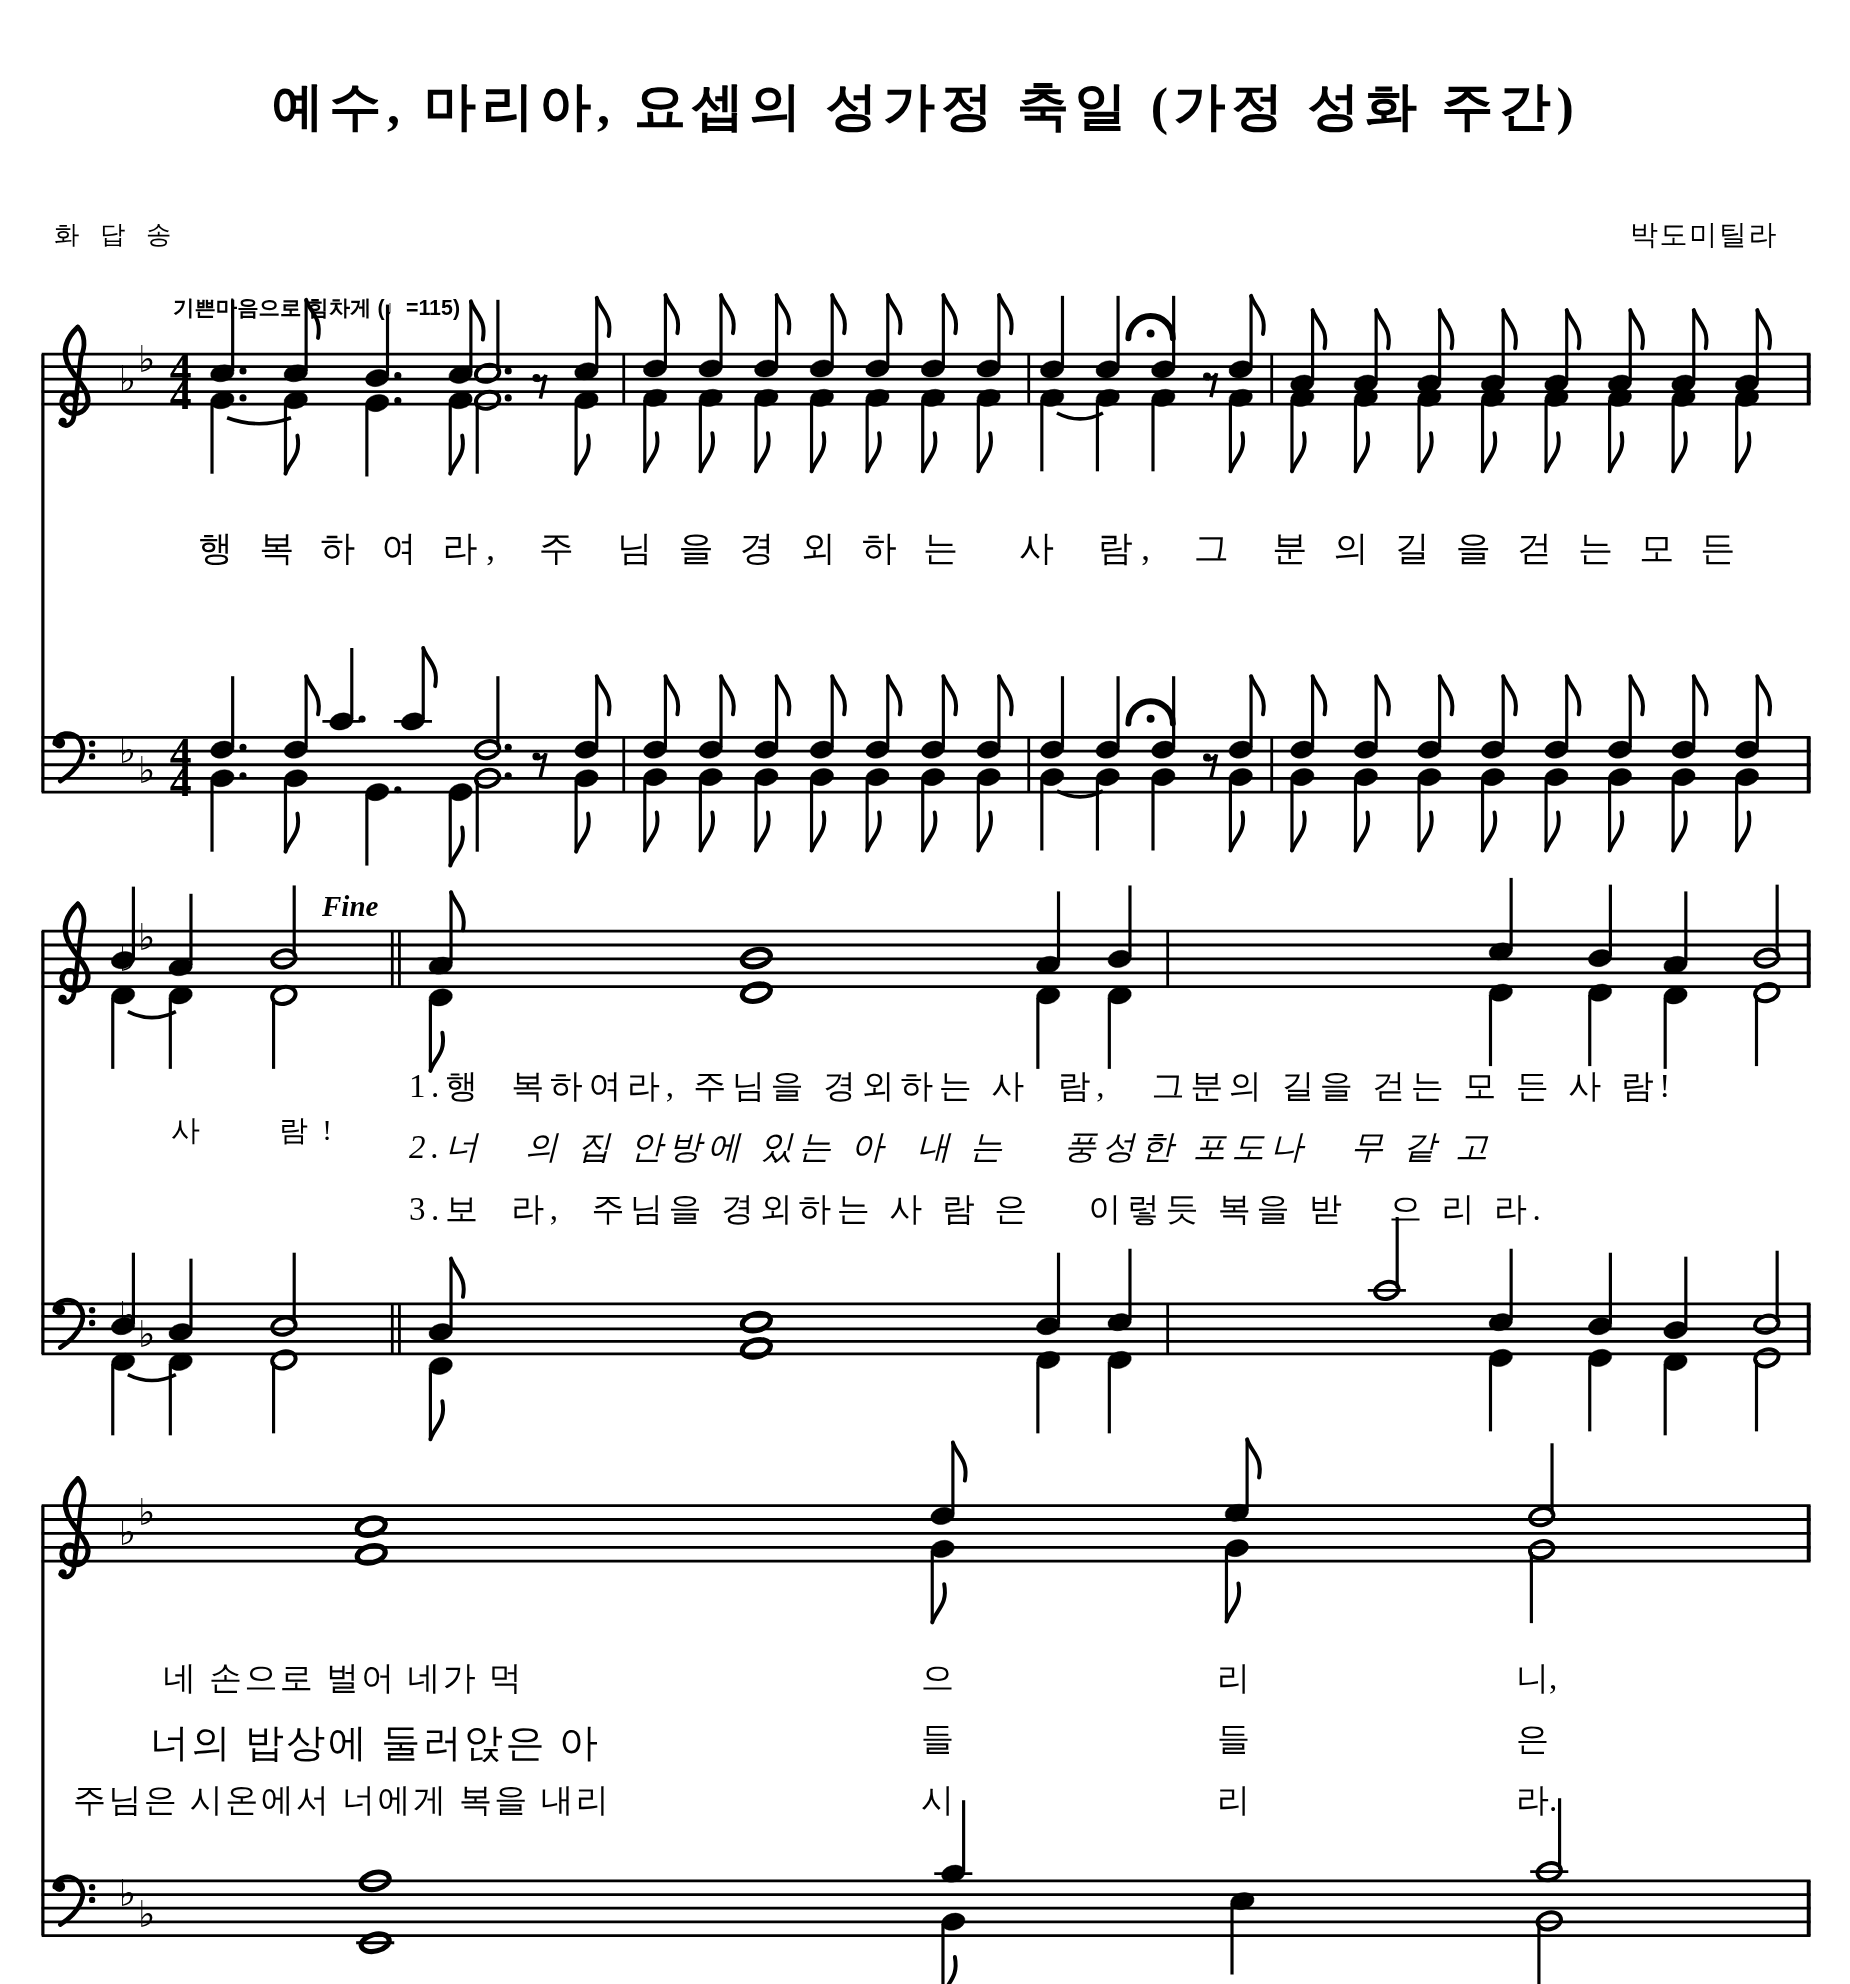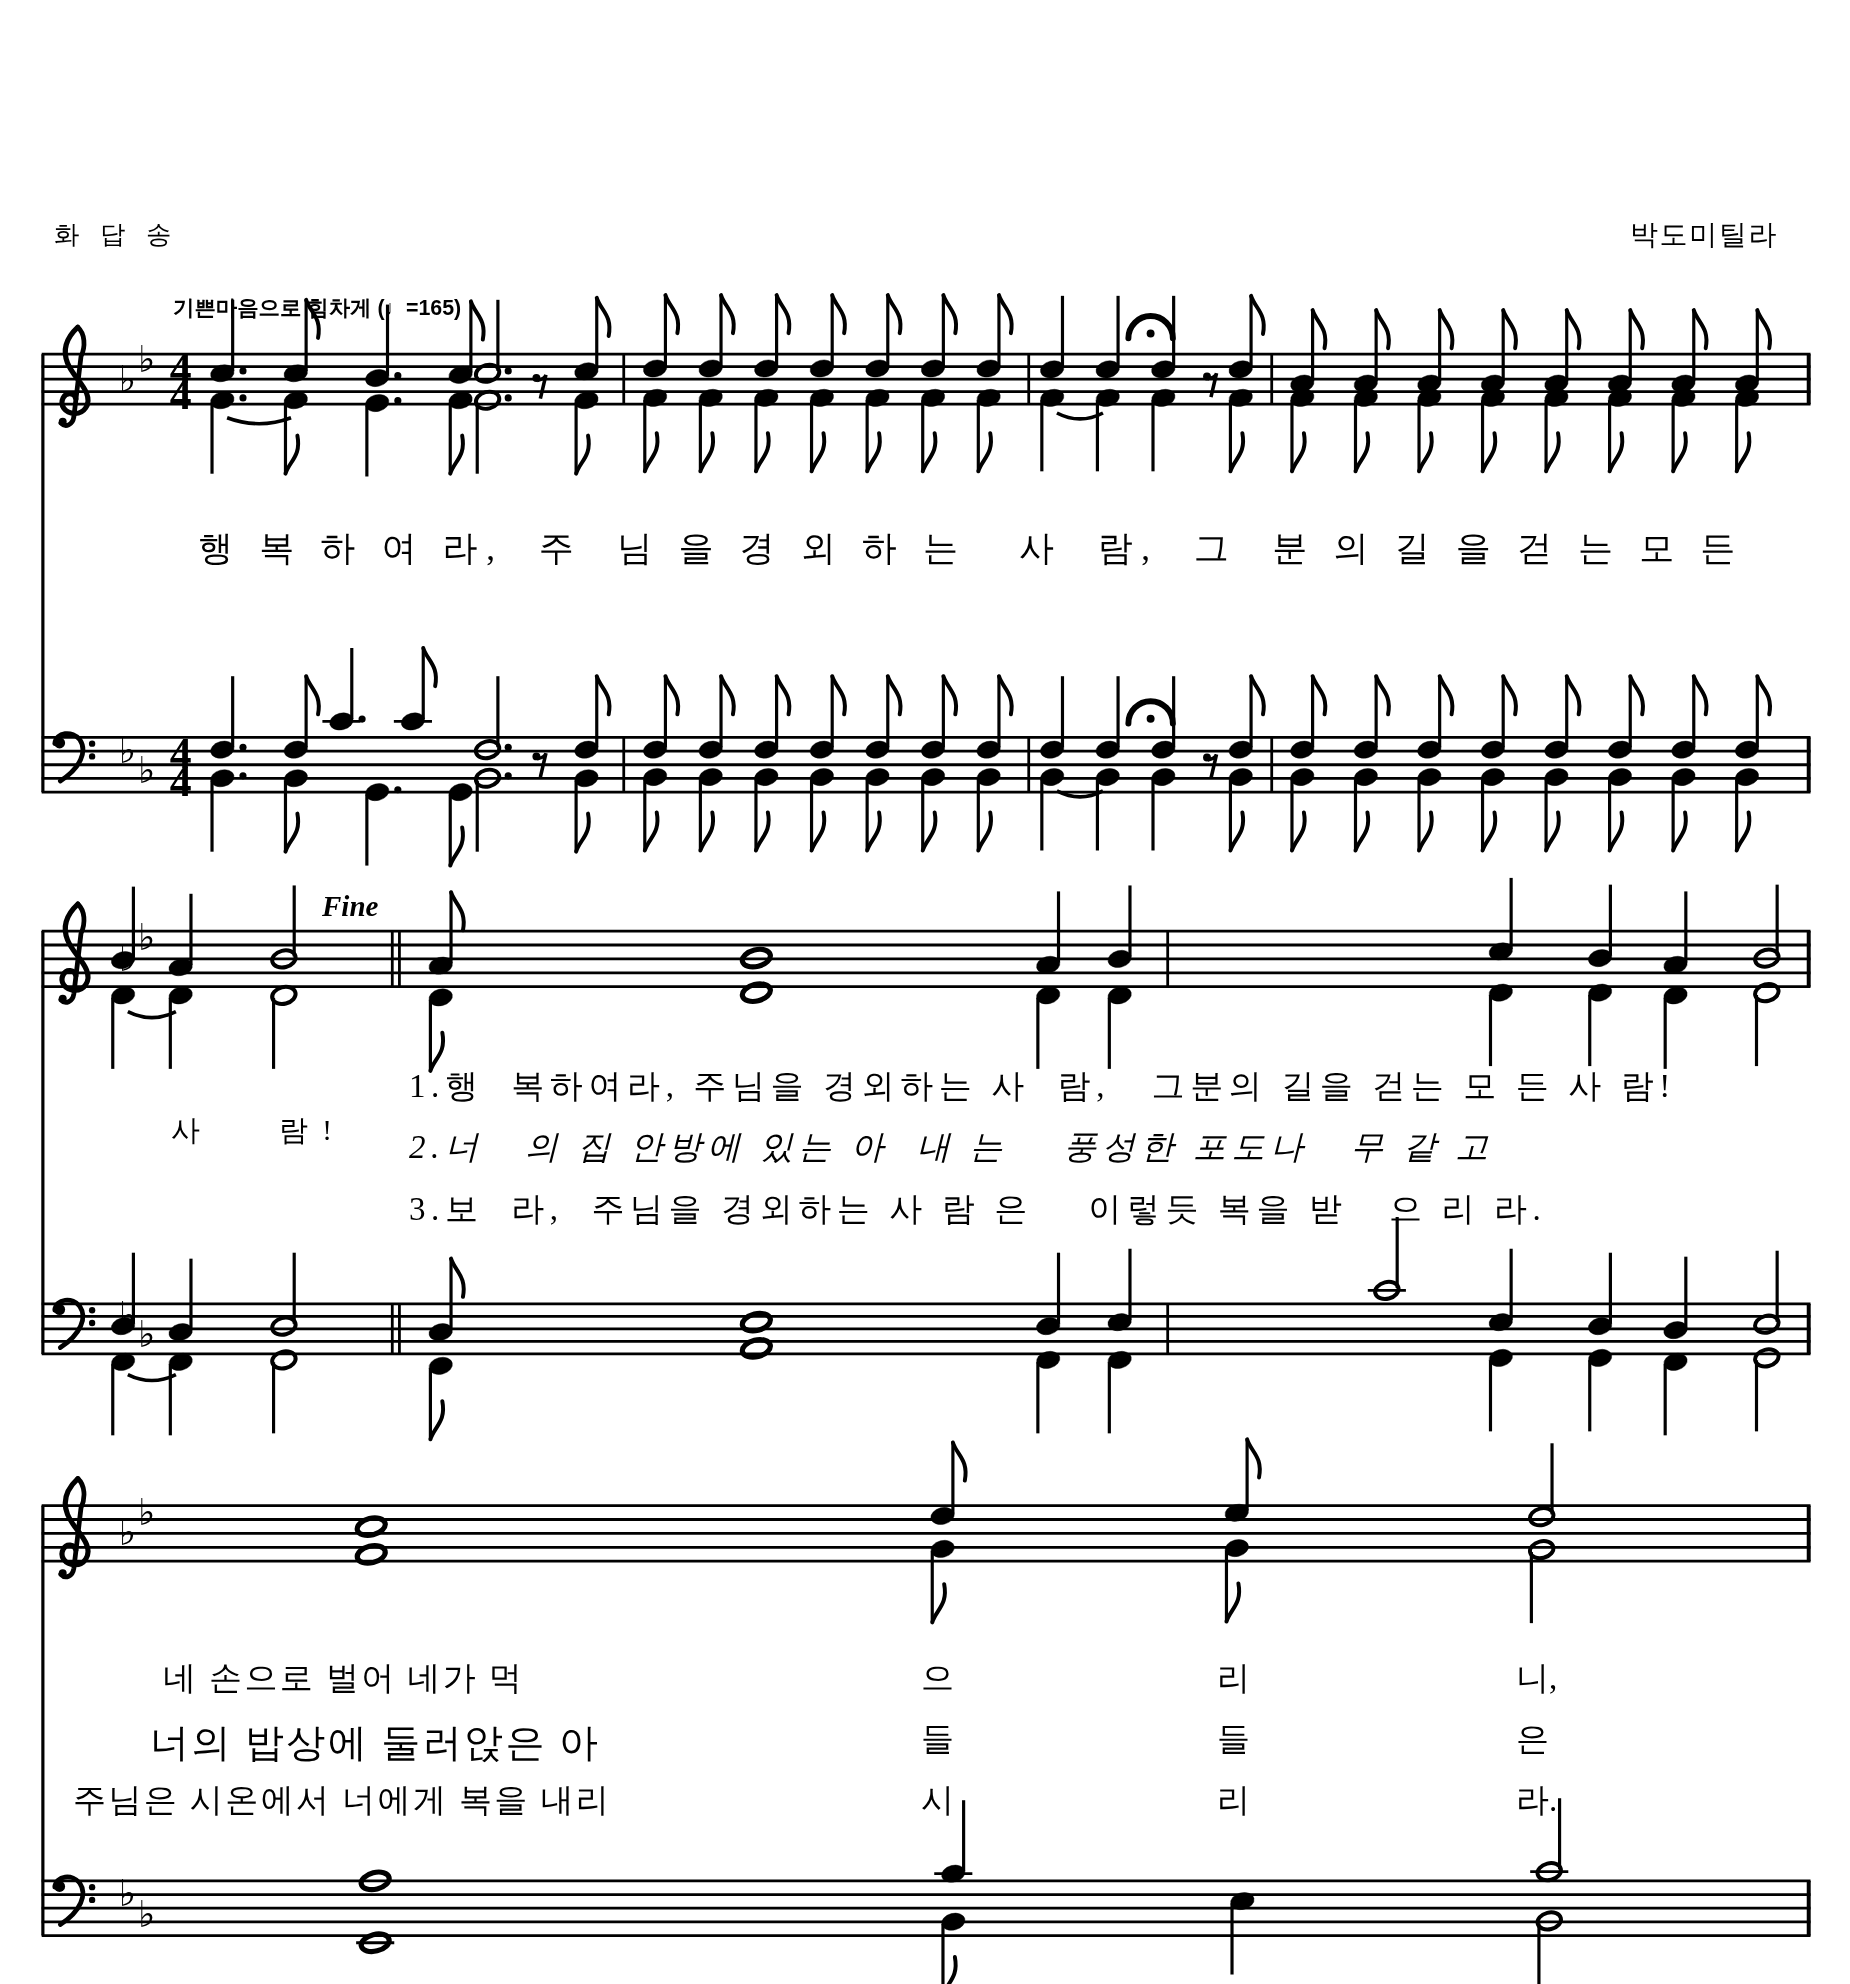--- a/index.html
+++ b/index.html
@@ -11,23 +11,24 @@
   .composer{font-family:"Liberation Sans","DejaVu Sans",sans-serif;font-size:28px;letter-spacing:1.6px;white-space:pre;}
   .tempo{font-family:"Liberation Sans","DejaVu Sans",sans-serif;font-weight:bold;font-size:21.4px;white-space:pre;}
   .marking{font-style:italic;font-weight:bold;font-size:29px;white-space:pre;}
   .lyric{white-space:pre;line-height:1;}
   svg{position:absolute;left:0;top:0;}
 </style>
 </head>
 <body>
 
 <div id="page">
+  <div class="abs title" style="left:50%;top:72px;transform:translateX(-50%);">예수, 마리아, 요셉의 성가정 축일 (가정 성화 주간)</div>
   <div class="abs genre" style="left:54px;top:218px;">화 답 송</div>
   <div class="abs composer" style="left:1630px;top:216px;">박도미틸라</div>
-  <div class="abs tempo" style="left: 173px; top: 293px;">기쁜마음으로 힘차게 (♩=165)</div>
+  <div class="abs tempo" style="left: 173px; top: 293px;">기쁜마음으로 힘차게 (♩=115)</div>
   <div class="abs marking" style="left: 322px; top: 890px;">Fine</div>
 
   <div id="lyrics-layer">
       <div class="abs lyric" style="left: 198px; top: 531px; font-size: 35px; letter-spacing: 8.7px;">행 복 하 여 라,  주  님 을 경 외 하 는   사  람,  그  분 의 길 을 걷 는 모 든</div>
       <div class="abs lyric" style="left: 171px; top: 1116px; font-size: 29px; letter-spacing: 14.3px;">사   람!</div>
       <div class="abs lyric" style="left: 409px; top: 1070px; font-size: 33px; letter-spacing: 5.6px;">1.행  복하여라, 주님을 경외하는 사  람,   그분의 길을 걷는 모 든 사 람!</div>
       <div class="abs lyric" style="left: 409px; top: 1131px; font-size: 33px; letter-spacing: 5.6px; font-style: italic;">2.너   의 집 안방에 있는 아  내 는    풍성한 포도나   무 같 고</div>
       <div class="abs lyric" style="left: 409px; top: 1193px; font-size: 33px; letter-spacing: 5.6px;">3.보  라,  주님을 경외하는 사 람 은    이렇듯 복을 받   으 리 라.</div>
       <div class="abs lyric" style="left: 163px; top: 1662px; font-size: 33px; letter-spacing: 2.4px;">네 손으로 벌어 네가 먹</div>
       <div class="abs lyric" style="left: 150px; top: 1723px; font-size: 39px; letter-spacing: 2.4px; font-family: Liberation Serif, serif;">너의 밥상에 둘러앉은 아</div>

